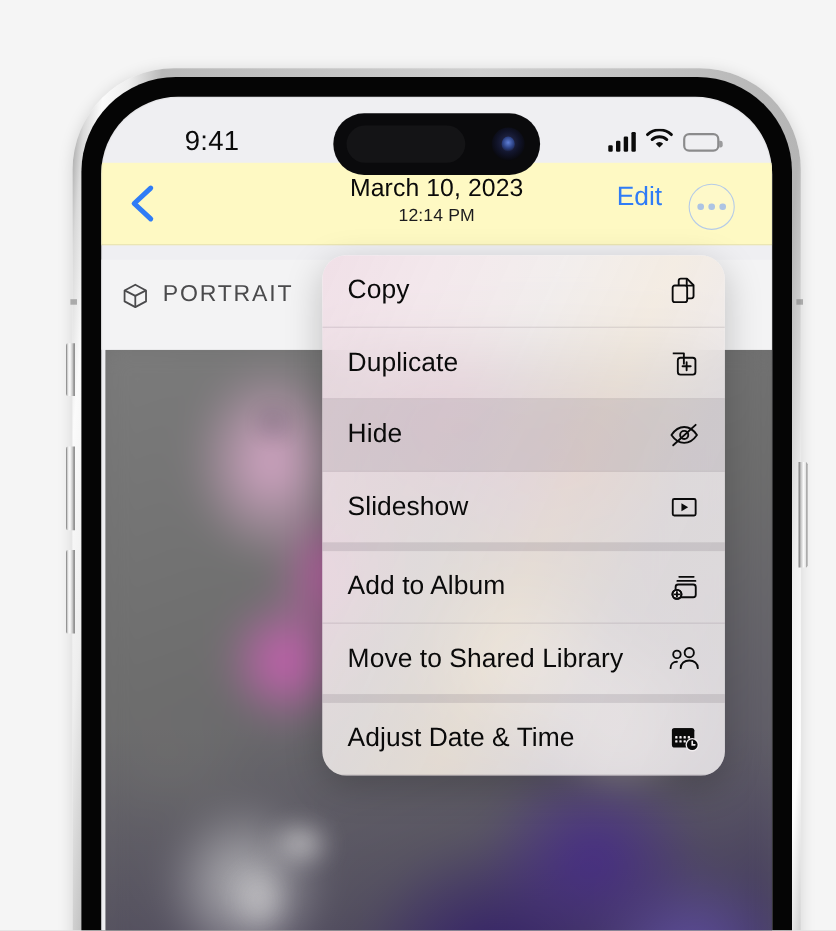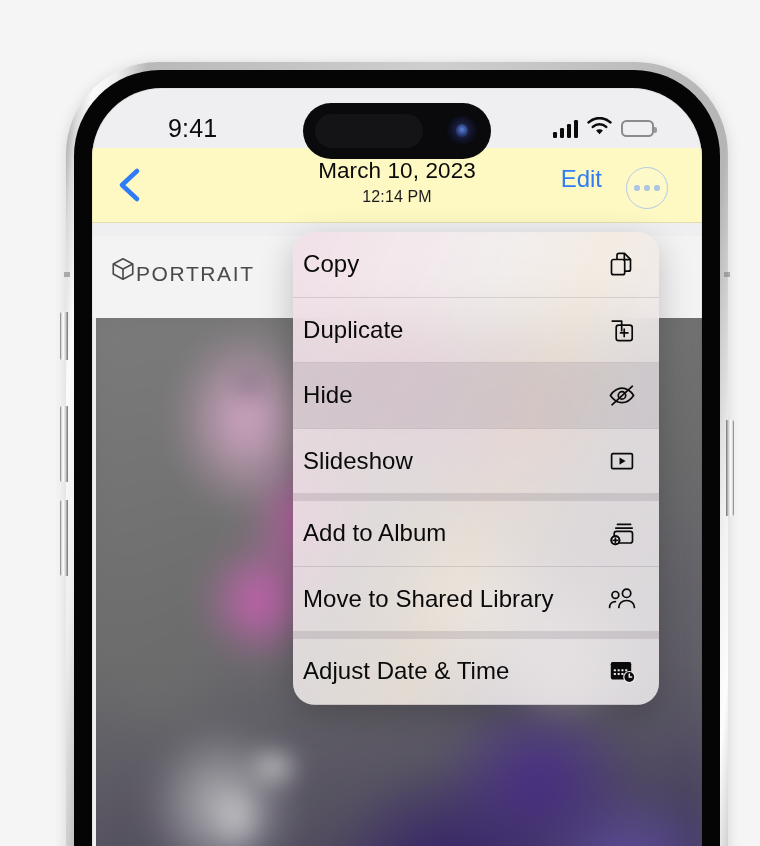--- a/index.html
+++ b/index.html
@@ -162,21 +162,21 @@
   }
   .nav-more span { width: 5.5px; height: 5.5px; border-radius: 50%; background: #adc4e3; }
 
   
   .badge-strip {
     position: absolute; left: 0; top: 148px; width: 100%; height: 82px;
     background: #f3f3f4; z-index: 4;
   }
   .portrait-badge {
     position: absolute; left: 18px; top: 20px;
-    display: flex; align-items: flex-end; 
+    display: flex; align-items: flex-start; gap: 12px;
   }
   .portrait-badge .lbl {
     font-size: 21px; letter-spacing: 1.6px; color: #4a4a4c;
   }
 
   
   .photo {
     position: absolute; left: 4px; top: 230px; right: 0; bottom: 0;
     overflow: hidden;
     background: #6a6a6a;
@@ -240,21 +240,21 @@
         rgba(238,214,223,0.40) 18%,
         rgba(233,226,220,0.30) 38%,
         rgba(240,226,203,0.42) 55%,
         rgba(226,220,222,0.35) 72%,
         rgba(222,219,224,0.45) 100%);
   }
   .ctx-item {
     position: relative;
     height: 64.5px;
     display: flex; align-items: center;
-    padding: 0 22px 0 10px;
+    padding: 0 22px 0 23px;
     cursor: pointer;
     z-index: 2;
   }
   .ctx-item .label {
     flex: 1;
     font-size: 24px;
     color: #0a0a0a;
     letter-spacing: 0.05px;
   }
   .ctx-item .ico {

